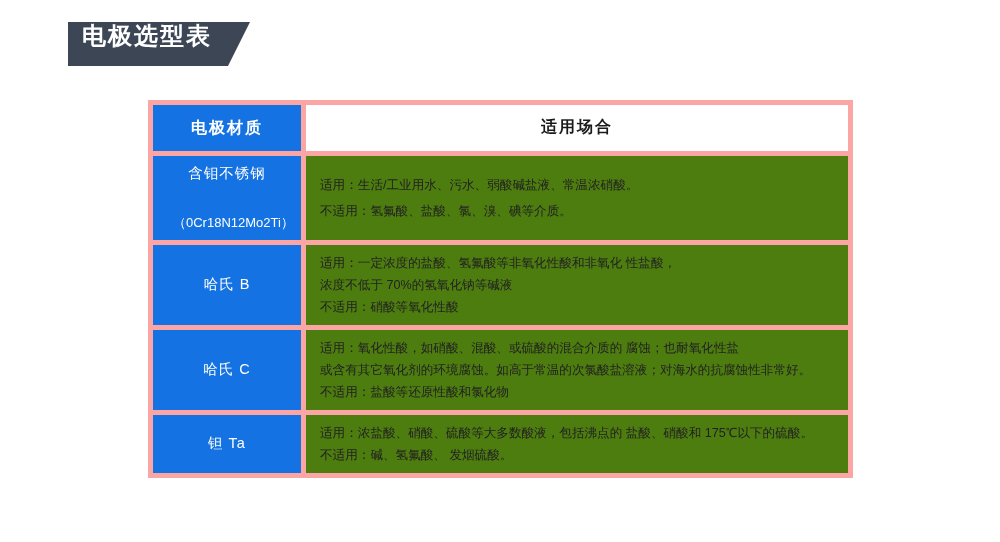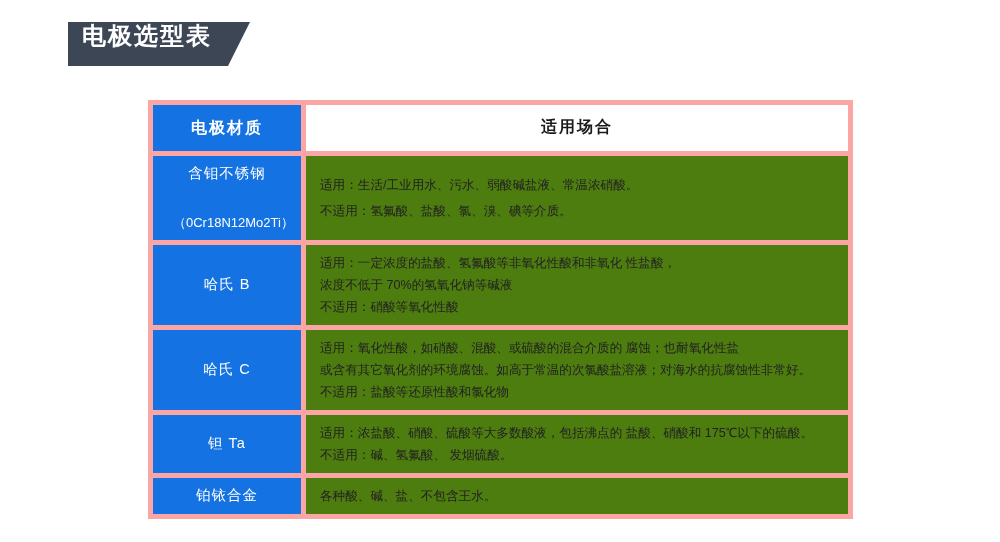--- a/index.html
+++ b/index.html
@@ -171,25 +171,17 @@
       <tr>
         <td class="col-mat">
           <span>钽 Ta</span>
         </td>
         <td class="col-use">
           <span class="ln">适用：浓盐酸、硝酸、硫酸等大多数酸液，包括沸点的 盐酸、硝酸和 175℃以下的硫酸。</span>
           <span class="ln">不适用：碱、氢氟酸、 发烟硫酸。</span>
         </td>
       </tr>
 
-      <tr>
-        <td class="col-mat">
-          <span>铂铱合金</span>
-        </td>
-        <td class="col-use">
-          <span class="ln">各种酸、碱、盐、不包含王水。</span>
-        </td>
-      </tr>
     </tbody>
       </table>
   </div>
 
 </div>
 
 </body></html>

